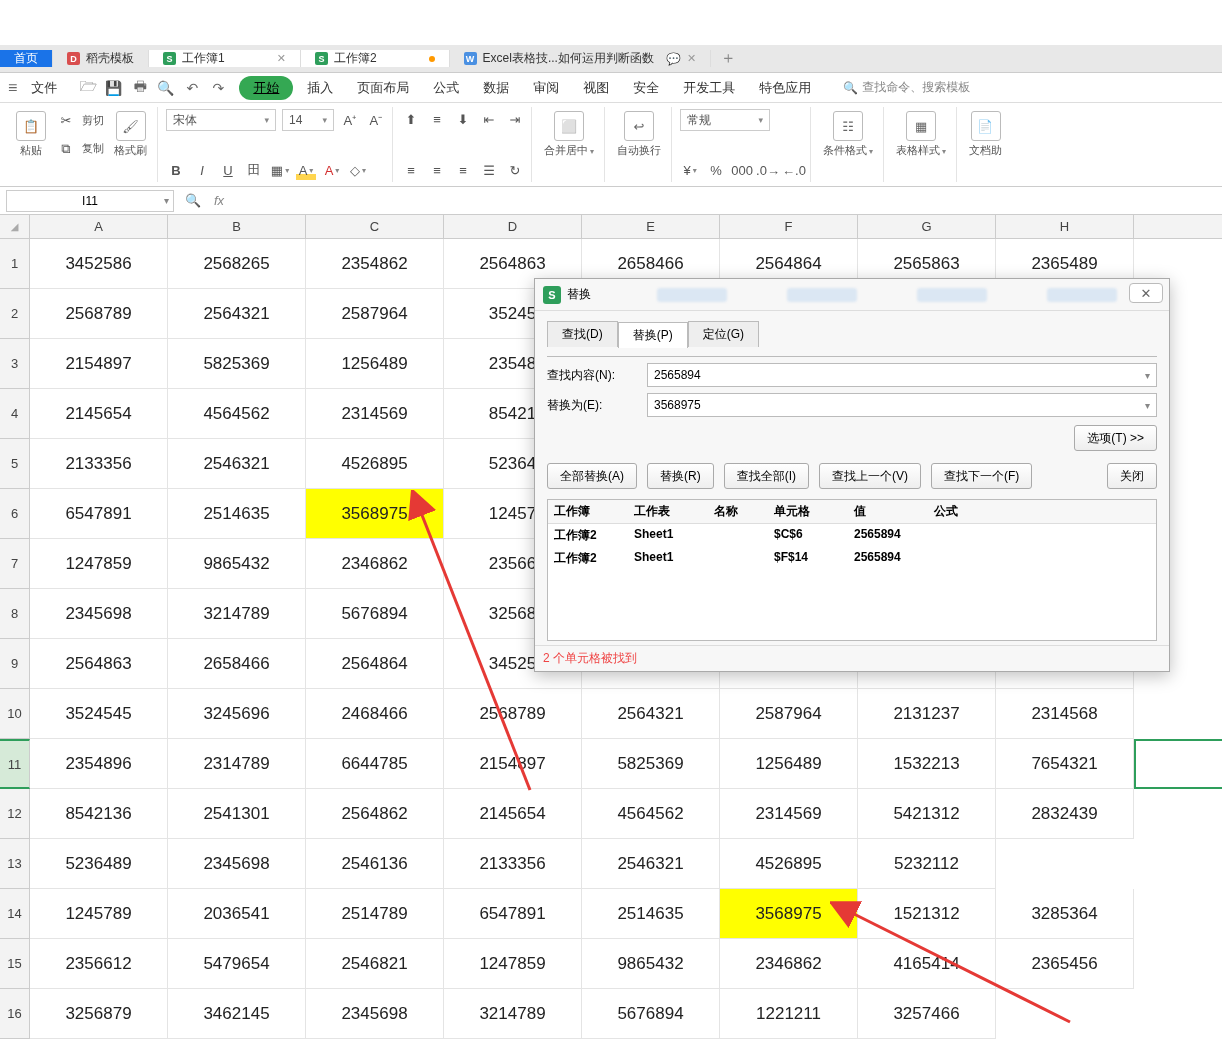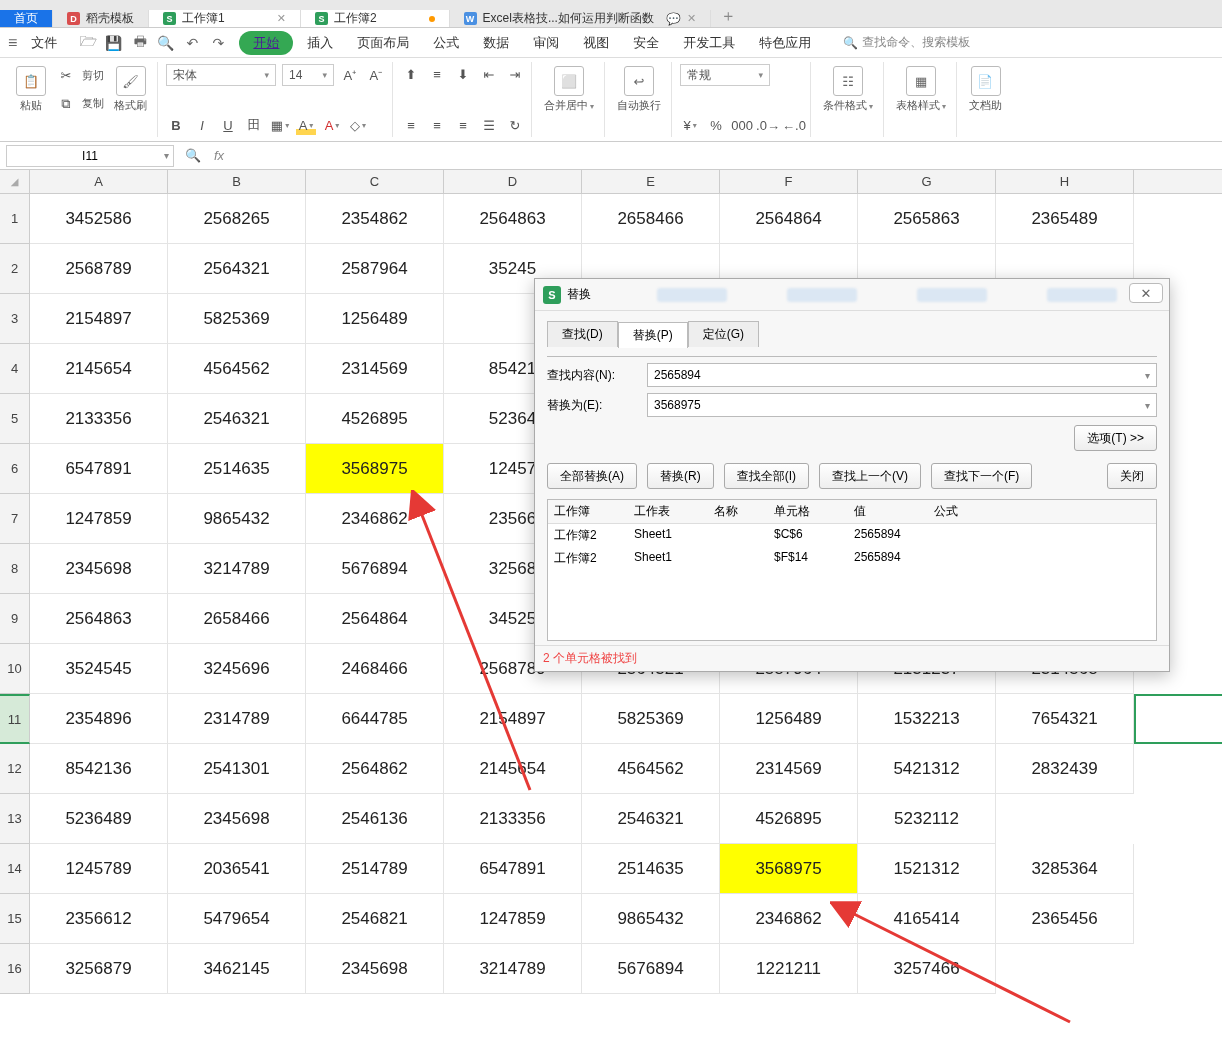--- a/index.html
+++ b/index.html
@@ -1,35 +1,35 @@
 <!DOCTYPE html>
 <html><head>
 <meta charset="utf-8">
 <style>
 * { box-sizing: border-box; margin: 0; padding: 0; font-family: "Microsoft YaHei", sans-serif; }
 body { width: 1222px; height: 1056px; background: #fff; overflow: hidden; position: relative; }
 
 
-.tabbar { height: 28px; background: #e8e8e8; display: flex; align-items: flex-end; border-bottom: 1px solid #ccc; }
+.tabbar { height: 28px; background: #e8e8e8; display: flex; align-items: center; border-bottom: 1px solid #ccc; margin-top: 45px; }
 .tab { display: flex; align-items: center; padding: 0 14px; font-size: 12px; color: #333; border-right: 1px solid #ddd; gap: 6px; cursor: pointer; }
 .tab.active { background: #1a73e8; color: #fff; }
 .tab.open { background: #fff; }
 .tab .dot { width: 6px; height: 6px; border-radius: 50%; background: #f90; }
 .tab .x { color: #999; font-size: 11px; }
 .tab-icon { width: 13px; height: 13px; border-radius: 2px; display: inline-flex; align-items: center; justify-content: center; font-size: 9px; color: #fff; font-weight: bold; }
 .tab-icon.s { background: #2e9e5b; }
 .tab-icon.d { background: #d94e4e; }
 .tab-icon.w { background: #4a90e2; }
 .newtab { width: 34px; display: flex; align-items: center; justify-content: center; color: #888; font-size: 16px; cursor: pointer; }
 
 
 .menubar { height: 30px; display: flex; align-items: center; gap: 4px; padding: 0 8px; border-bottom: 1px solid #ddd; font-size: 13px; color: #333; }
 .menubar .burger { font-size: 16px; color: #666; cursor: pointer; }
 .menubar .menuitem { padding: 3px 10px; cursor: pointer; }
-.menubar .menuitem.start { background: #34a853; color: #4c1d95; border-radius: 12px; padding: 3px 14px; text-decoration: underline; }
+.menubar .menuitem.start { background: #34a853; color: #000000; border-radius: 12px; padding: 3px 14px; text-decoration: underline; }
 .menubar .search { margin-left: 18px; color: #888; font-size: 12px; display: flex; align-items: center; gap: 4px; }
 .qicons { display: flex; gap: 8px; margin: 0 8px; }
 .qicons span { width: 18px; height: 18px; color: #666; font-size: 14px; cursor: pointer; display: flex; align-items: center; justify-content: center; }
 
 
 .ribbon { height: 84px; display: flex; border-bottom: 1px solid #ccc; padding: 4px 6px; gap: 2px; align-items: stretch; }
 .rgrp { display: flex; flex-direction: column; justify-content: space-between; padding: 2px 6px; border-right: 1px solid #e4e4e4; font-size: 11px; color: #555; }
 .rgrp .row { display: flex; align-items: center; gap: 6px; }
 .rbtn { display: flex; flex-direction: column; align-items: center; justify-content: center; gap: 2px; padding: 2px 4px; cursor: pointer; color: #555; font-size: 11px; }
 .ricon { width: 22px; height: 22px; border: 1px solid #bbb; border-radius: 3px; display: flex; align-items: center; justify-content: center; font-size: 13px; color: #666; }
@@ -75,21 +75,21 @@
 .frow { display: flex; align-items: center; gap: 20px; margin: 6px 0; }
 .frow label { width: 80px; text-align: left; }
 .frow .inp { flex: 1; height: 24px; border: 1px solid #bbb; background: #fff; padding: 0 6px; display: flex; align-items: center; justify-content: space-between; }
 .frow .inp .car { color:#888; font-size:10px;}
 .opts { display: flex; justify-content: flex-end; margin: 8px 0 12px; }
 .btn { height: 26px; padding: 0 12px; border: 1px solid #aaa; background: linear-gradient(#fff,#eee); border-radius: 3px; cursor: pointer; font-size: 12px; display: flex; align-items: center; }
 .btnrow { display: flex; gap: 10px; margin: 6px 0 10px; }
 .btnrow .spacer { flex:1; }
 .results { border: 1px solid #bbb; background: #fff; margin-bottom: 4px; }
 .rhdrs { display: flex; font-size: 12px; border-bottom: 1px solid #ddd; background: #f7f7f7; }
-.rhdrs span, .rrow span { padding: 3px 6px; }
+.rhdrs span, .rrow span { padding: 3px 6px; font-weight: bold; }
 .rc1{width:80px}.rc2{width:80px}.rc3{width:60px}.rc4{width:80px}.rc5{width:80px}.rc6{width:60px}
 .rrow { display: flex; font-size: 12px; }
 .statusline { padding: 4px 8px; color: #ef4444; border-top: 1px solid #ddd; font-size: 12px; }
 
 
 .arrow { position: absolute; pointer-events: none; }
 </style>
 </head>
 <body>
 
@@ -308,20 +308,21 @@
         <div class="cell"></div>
         <div class="cell"></div>
         <div class="cell"></div>
         <div class="cell"></div>
       </div>
       <div class="grow">
         <div class="rh">3</div>
         <div class="cell">2154897</div>
         <div class="cell">5825369</div>
         <div class="cell">1256489</div>
+        <div class="cell">23548</div>
         <div class="cell"></div>
         <div class="cell"></div>
         <div class="cell"></div>
         <div class="cell"></div>
       </div>
       <div class="grow">
         <div class="rh">4</div>
         <div class="cell">2145654</div>
         <div class="cell">4564562</div>
         <div class="cell">2314569</div>

